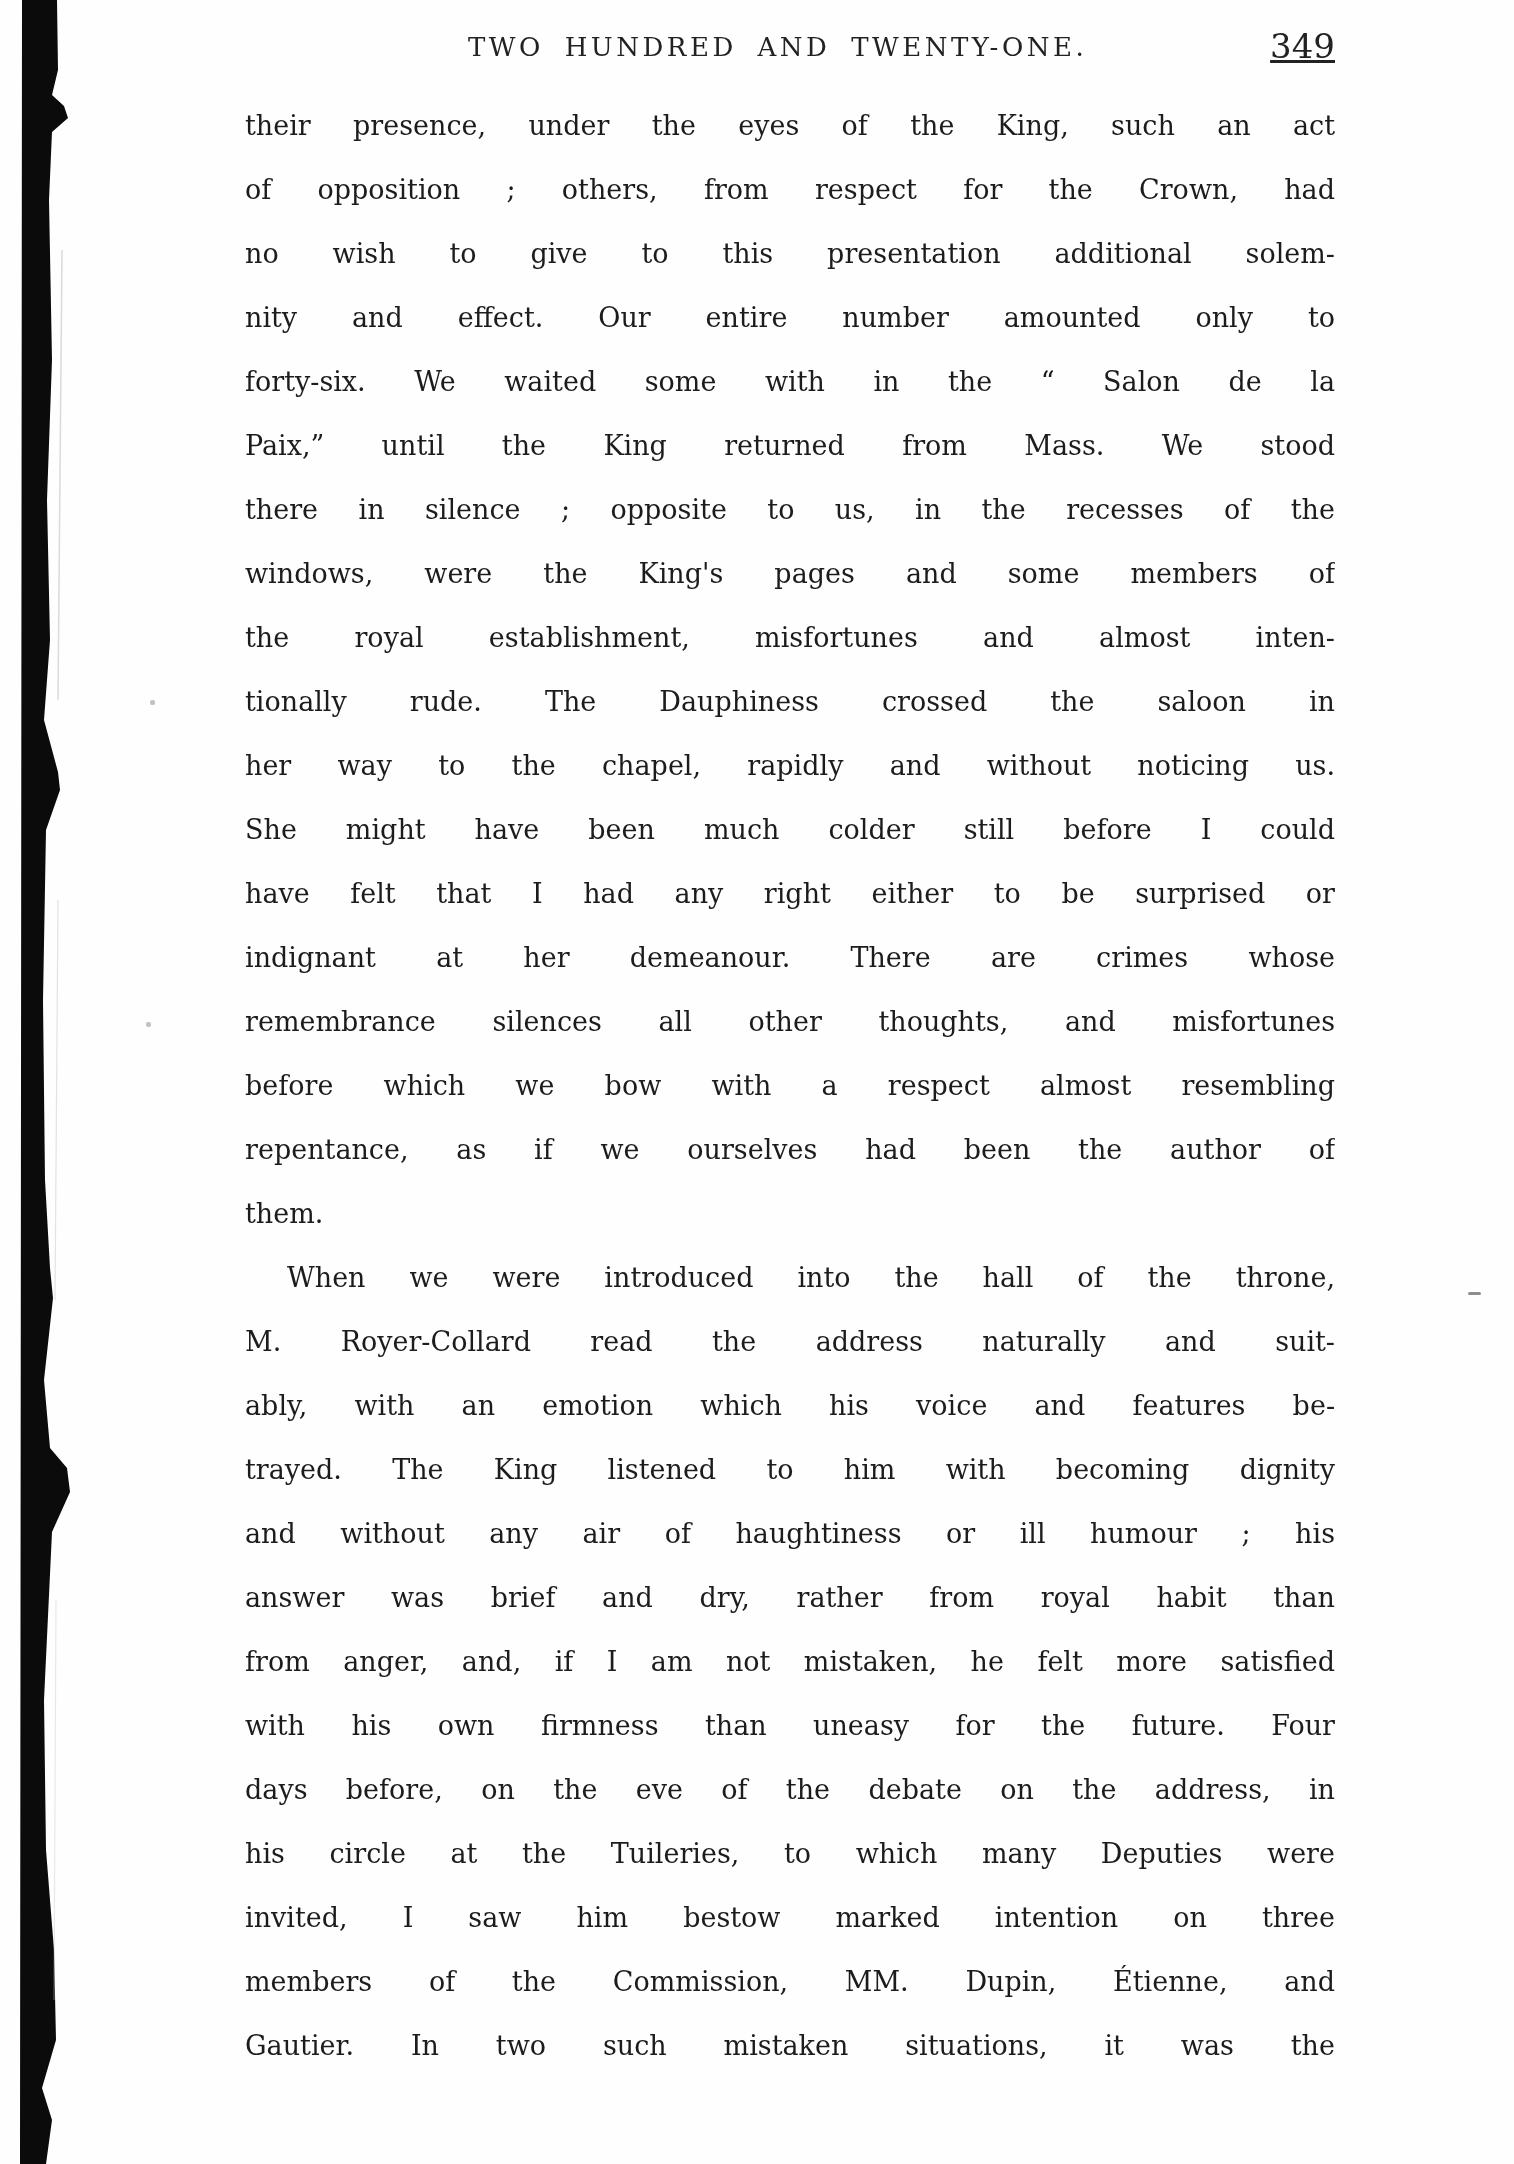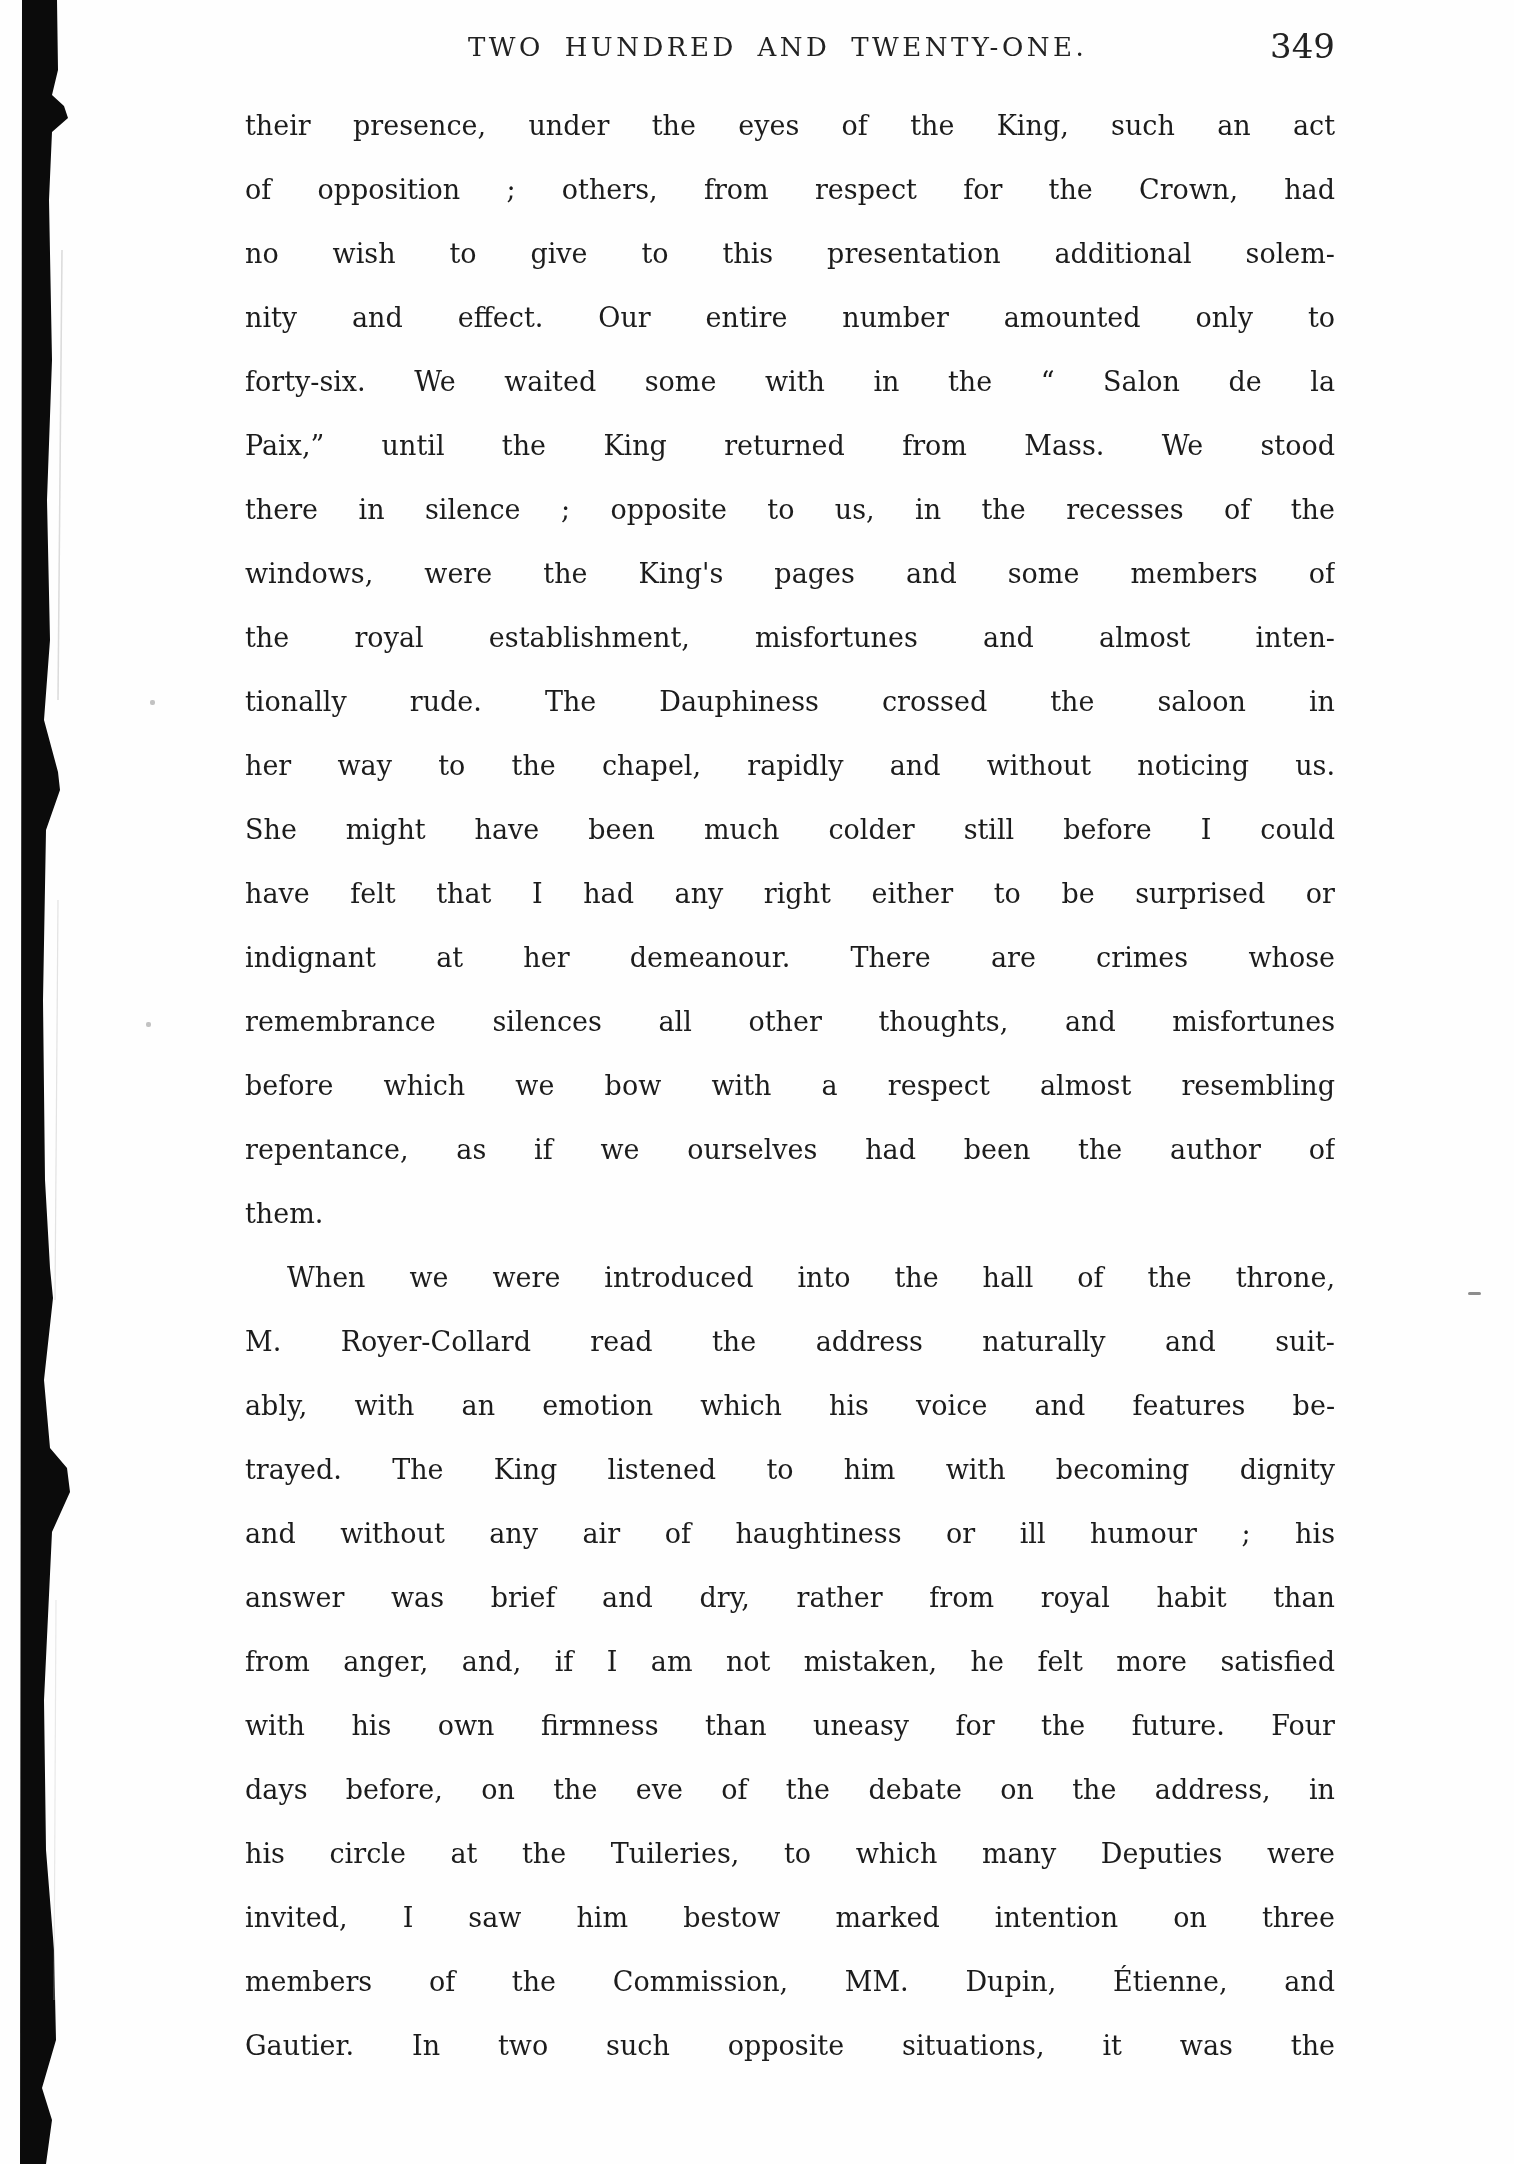--- a/index.html
+++ b/index.html
@@ -45,20 +45,21 @@
     color: #222;
     white-space: nowrap;
     text-align: right;
   }
   .page-number {
     position: absolute;
     right: 0;
     top: 0;
     font-size: 34px;
     color: #222;
+    text-decoration: underline;
   }
   .text-block {
     margin-top: 10px;
   }
   .line {
     font-size: 27px;
     line-height: 64px;
     height: 64px;
     overflow: hidden;
     text-align: justify;
@@ -124,21 +125,21 @@
         <div class="line">ably, with an emotion which his voice and features be-</div>
         <div class="line">trayed. The King listened to him with becoming dignity</div>
         <div class="line">and without any air of haughtiness or ill humour ; his</div>
         <div class="line">answer was brief and dry, rather from royal habit than</div>
         <div class="line">from anger, and, if I am not mistaken, he felt more satisfied</div>
         <div class="line">with his own firmness than uneasy for the future. Four</div>
         <div class="line">days before, on the eve of the debate on the address, in</div>
         <div class="line">his circle at the Tuileries, to which many Deputies were</div>
         <div class="line">invited, I saw him bestow marked intention on three</div>
         <div class="line">members of the Commission, MM. Dupin, Étienne, and</div>
-        <div class="line">Gautier. In two such opposite situations, it was the</div>
+        <div class="line">Gautier. In two such mistaken situations, it was the</div>
       </div>
   </div>
 
   <span class="speck dot" style="left:150px; top:700px;"></span>
   <span class="speck dot" style="left:146px; top:1022px;"></span>
   <span class="speck dash" style="left:1468px; top:1292px;"></span>
 
 </div>
 
 </body></html>

